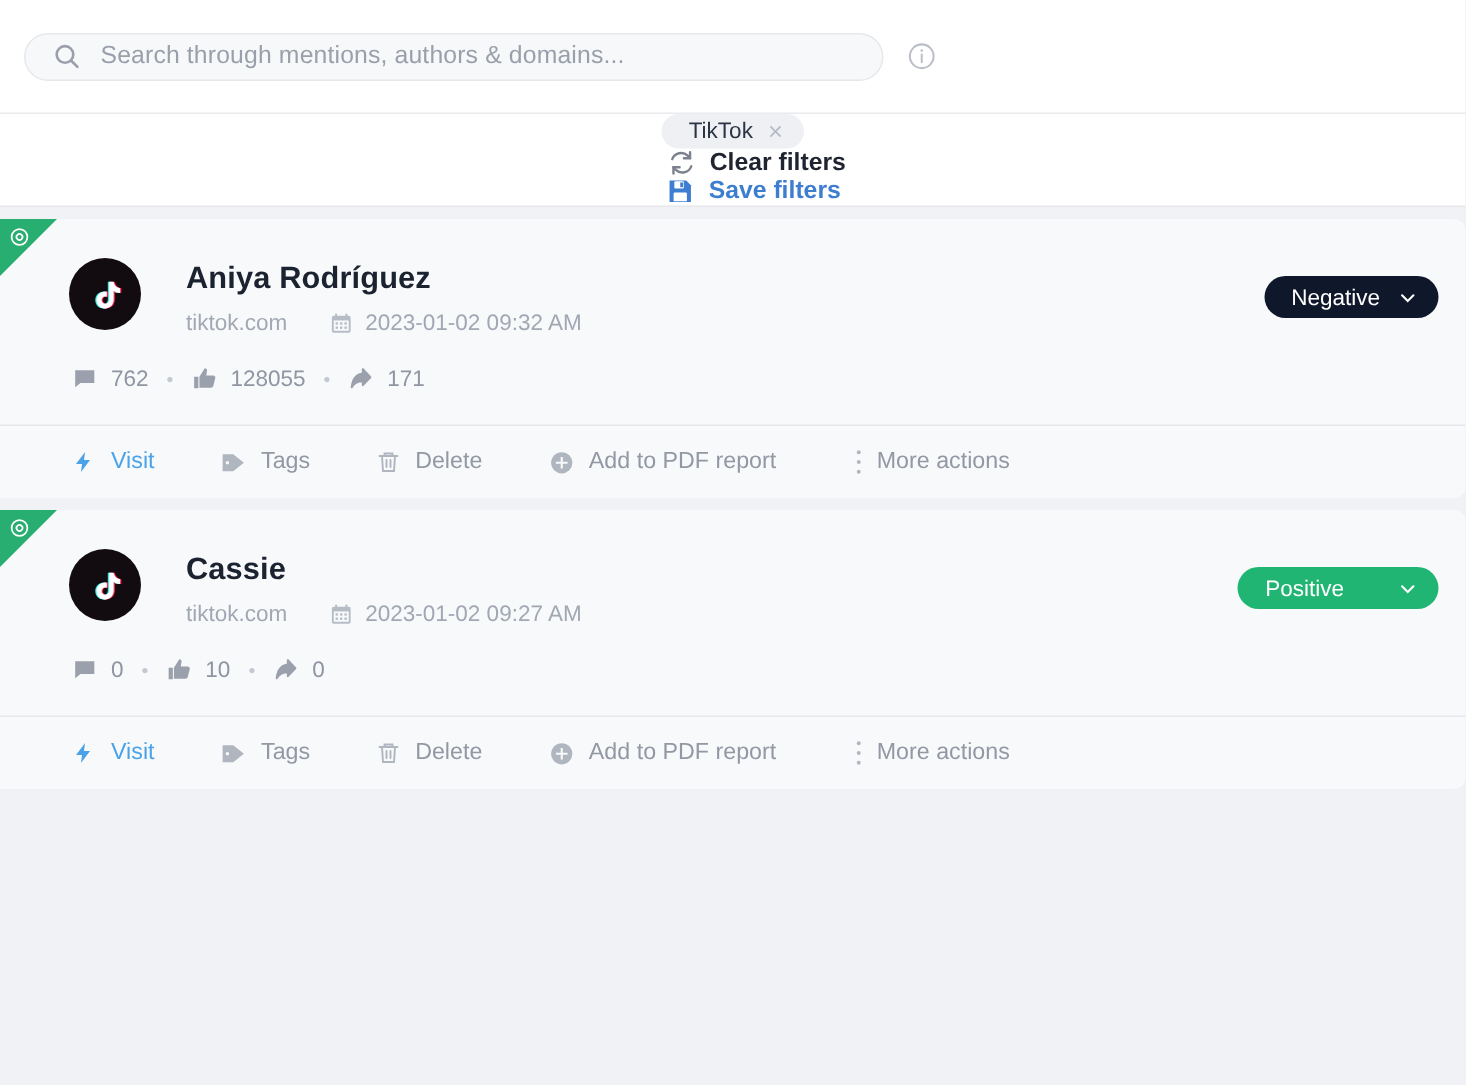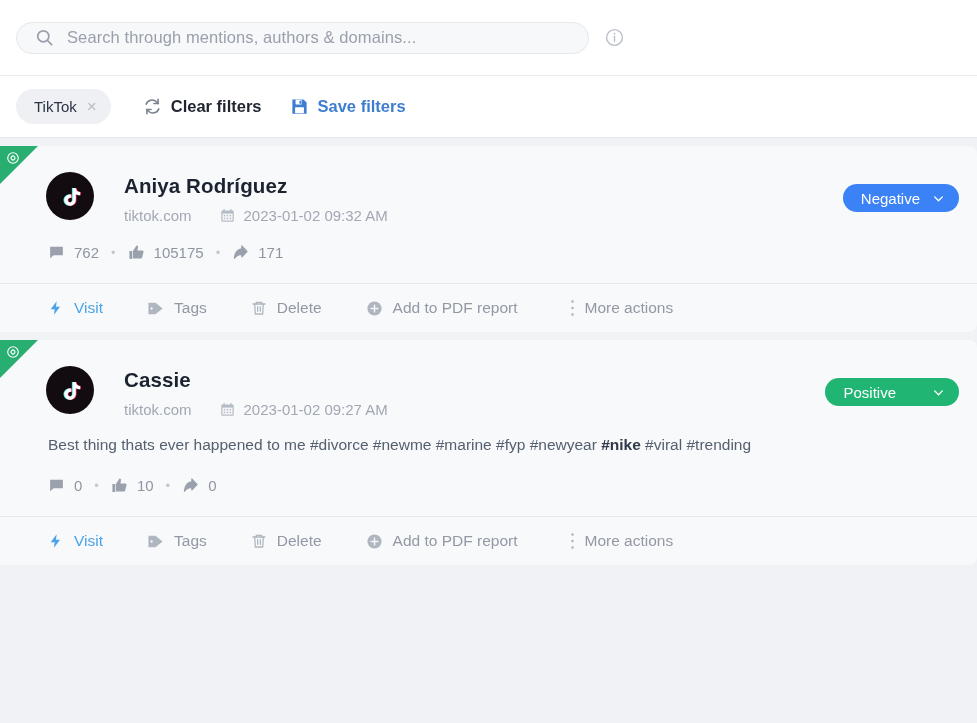--- a/index.html
+++ b/index.html
@@ -40,20 +40,21 @@
 
   
   .filter-bar {
     height: 62px;
     background: #ffffff;
     display: flex;
     align-items: center;
     padding: 0 16px;
     gap: 0;
     border-bottom: 1px solid #e6e7eb;
+    flex-direction: column;
   }
   .chip {
     height: 35px;
     background: #eef0f3;
     border-radius: 18px;
     display: flex;
     align-items: center;
     gap: 10px;
     padding: 0 14px 0 18px;
     color: #2b3344;
@@ -105,21 +106,21 @@
   .cal-icon { margin-left: 28px; display: flex; align-items: center; }
   .date { font-size: 15px; color: #a2a8b3; margin-left: 9px; }
   .badge {
     flex: 0 0 auto;
     height: 28px; border-radius: 14px;
     display: flex; align-items: center; gap: 12px;
     padding: 0 14px 0 18px;
     color: #ffffff; font-size: 15px;
     cursor: pointer; margin-top: 12px;
   }
-  .badge.negative { background: #3b82f6; }
+  .badge.negative { background: #0f172a; }
   .badge.positive { background: #21b573; gap: 36px; }
 
   .content {
     padding: 14px 60px 0 48px;
     font-size: 15.5px; line-height: 1.62;
     color: #55606f;
     word-wrap: break-word;
   }
   .content b { color: #313a48; font-weight: bold; }
 
@@ -260,21 +261,21 @@
         <span>762</span>
       </span>
       <span class="dot">•</span>
       <span class="stat">
         <span>
           <svg width="17" height="17" viewBox="0 0 24 24" fill="#9aa1ac">
             <path d="M2 10h4v11H2z"></path>
             <path d="M7 10l5-8c1.6 0 2.4 1.1 2.1 2.6L13.4 9H20c1.3 0 2.2 1.2 1.9 2.4l-1.8 7.2c-.3 1.1-1.2 1.9-2.3 1.9H7V10z"></path>
           </svg>
         </span>
-        <span>105175</span>
+        <span>128055</span>
       </span>
       <span class="dot">•</span>
       <span class="stat">
         <span>
           <svg width="17" height="17" viewBox="0 0 24 24" fill="none" stroke="#9aa1ac" stroke-width="2" stroke-linejoin="round">
             <path d="M14 3v4C7 7.6 4.4 12.2 3.5 20c2.6-4.2 5.9-5.6 10.5-5.6V18l7-7.5L14 3z" fill="#9aa1ac"></path>
           </svg>
         </span>
         <span>171</span>
       </span>
@@ -373,21 +374,20 @@
       <div class="badge positive">
         <span>Positive</span>
         <span>
           <svg width="13" height="13" viewBox="0 0 24 24" fill="none" stroke="#ffffff" stroke-width="2.6" stroke-linecap="round">
             <polyline points="5,9 12,16 19,9"></polyline>
           </svg>
         </span>
       </div>
     </div>
 
-    <div class="content"><span>Best thing thats ever happened to me #divorce #newme #marine #fyp #newyear </span><b>#nike</b><span> #viral #trending</span></div>
 
     <div class="stats">
       <span class="stat">
         <span>
           <svg width="17" height="17" viewBox="0 0 24 24" fill="#9aa1ac">
               <path d="M3 4h18v12H8l-5 4V4z"></path>
             </svg>
         </span>
         <span>0</span>
       </span>

